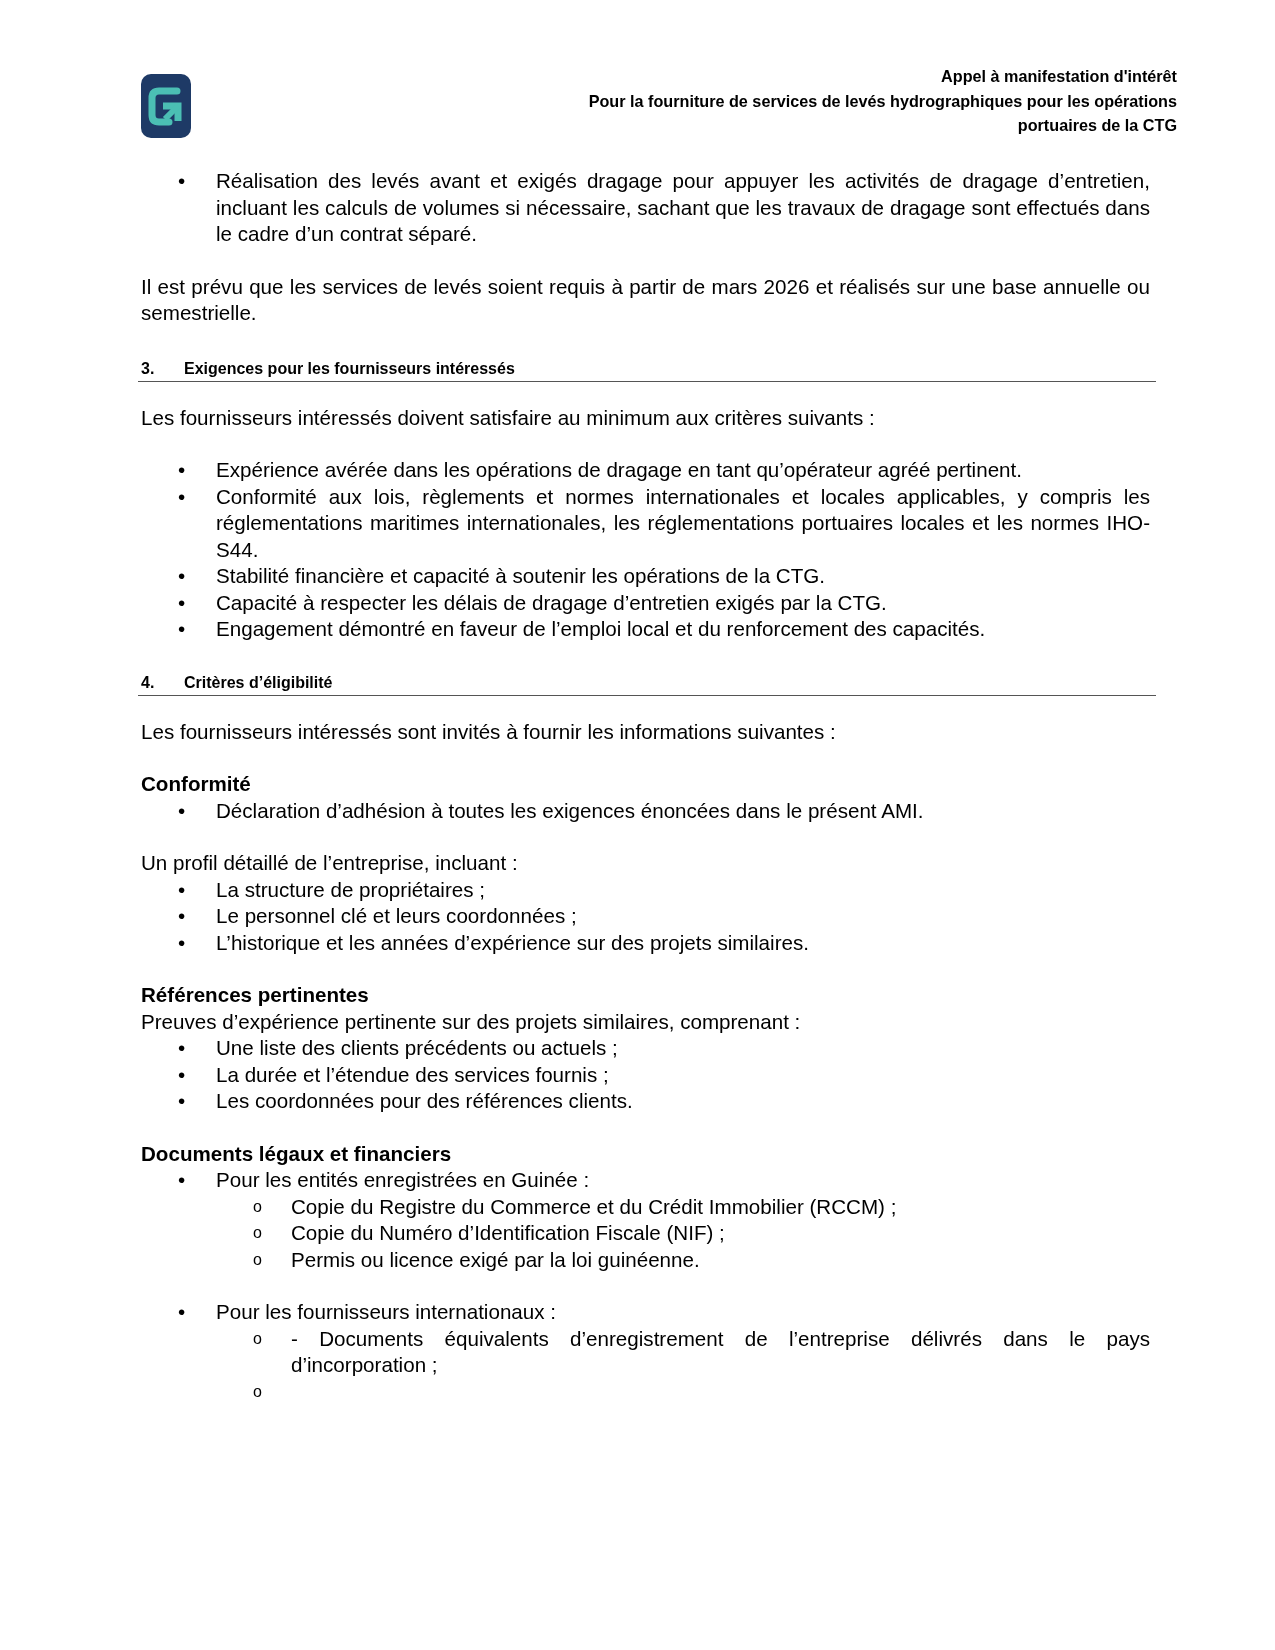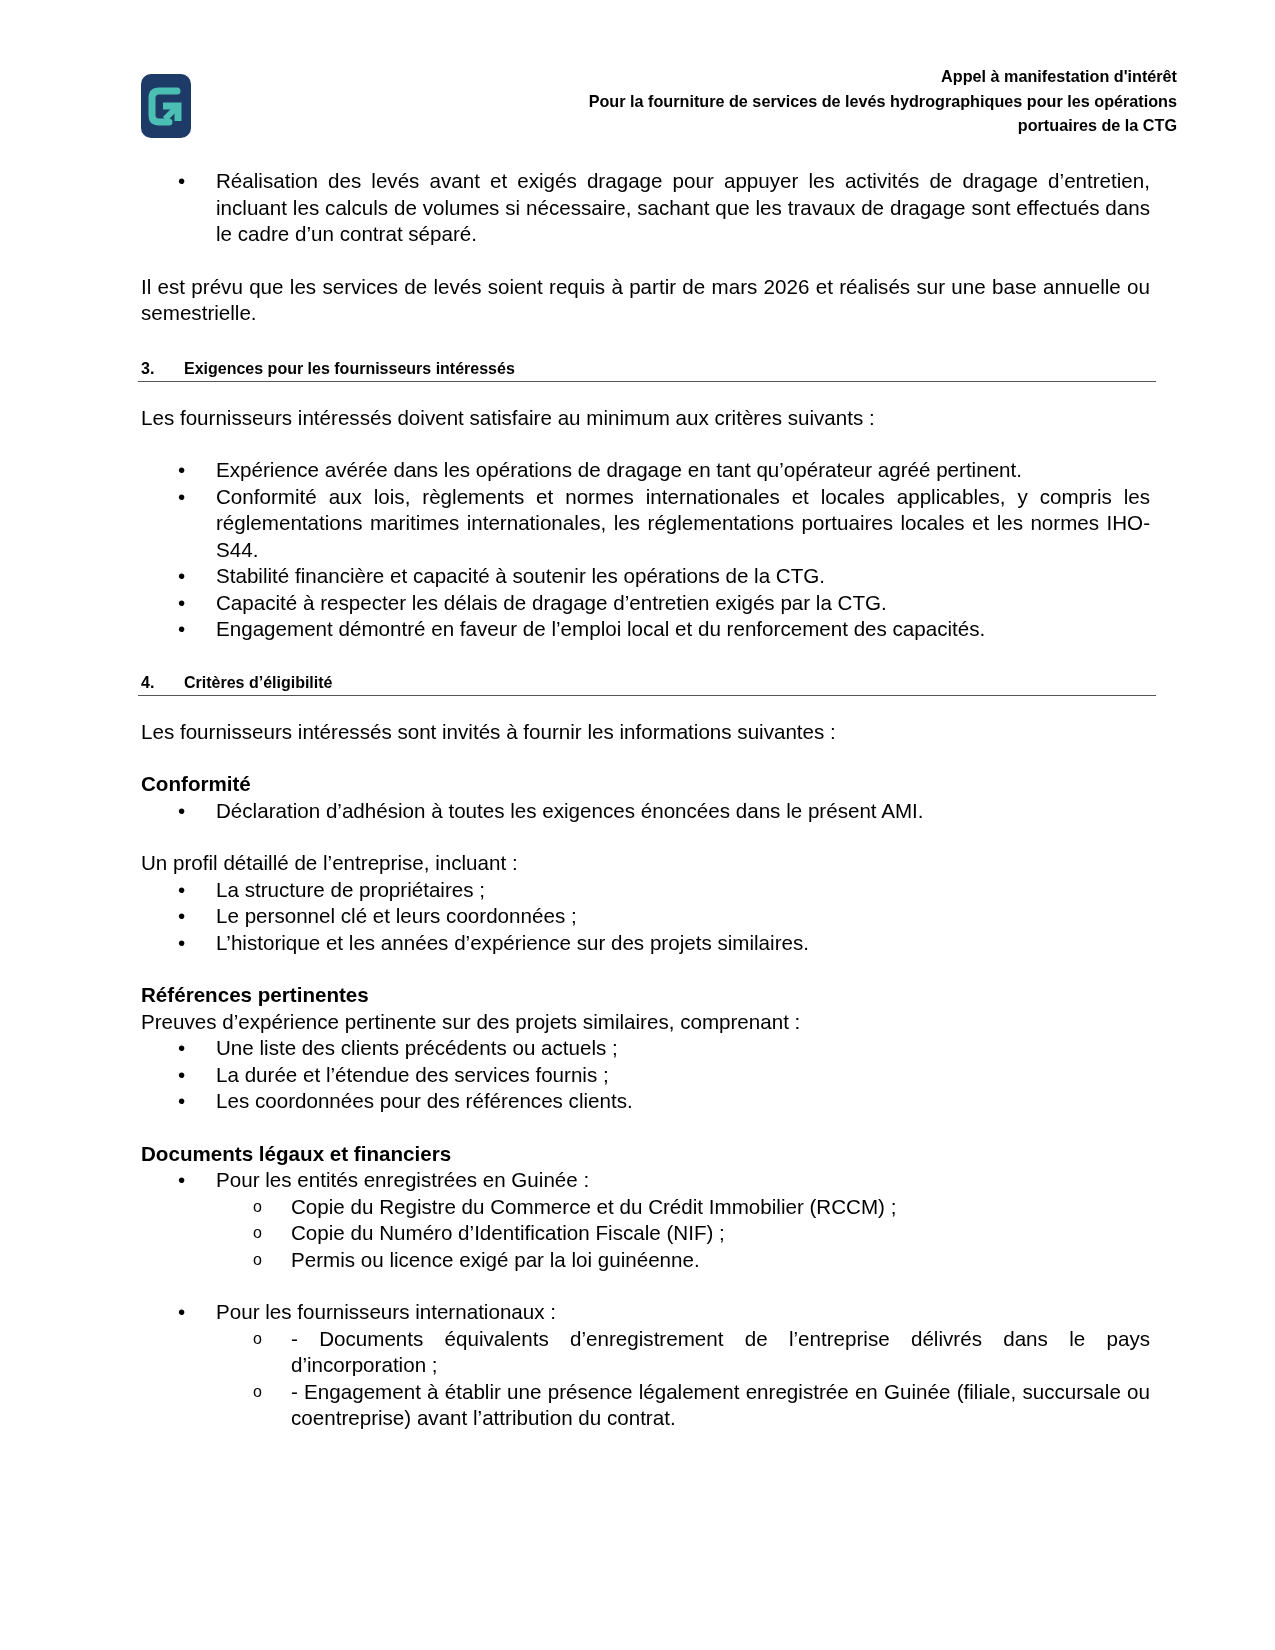--- a/index.html
+++ b/index.html
@@ -123,16 +123,16 @@
       <li><span class="mark">o</span><span>Copie du Numéro d’Identification Fiscale (NIF) ;</span></li>
       <li><span class="mark">o</span><span>Permis ou licence exigé par la loi guinéenne.</span></li>
     </ul>
 
     <div class="gap-sm"></div>
     <ul class="bullets">
       <li><span class="mark">•</span><span>Pour les fournisseurs internationaux :</span></li>
     </ul>
     <ul class="sub">
       <li><span class="mark">o</span><span>- Documents équivalents d’enregistrement de l’entreprise délivrés dans le pays d’incorporation ;</span></li>
-      <li><span class="mark">o</span><span>- Engagement à établir une présence légalement enregistrée en Guinée (filiale, succursale ou coentreprise) avant l’attribution du contrat.</span></li>
+      <li><span class="mark">o</span></li>
     </ul>
   </div>
 </div>
 
 </body></html>

